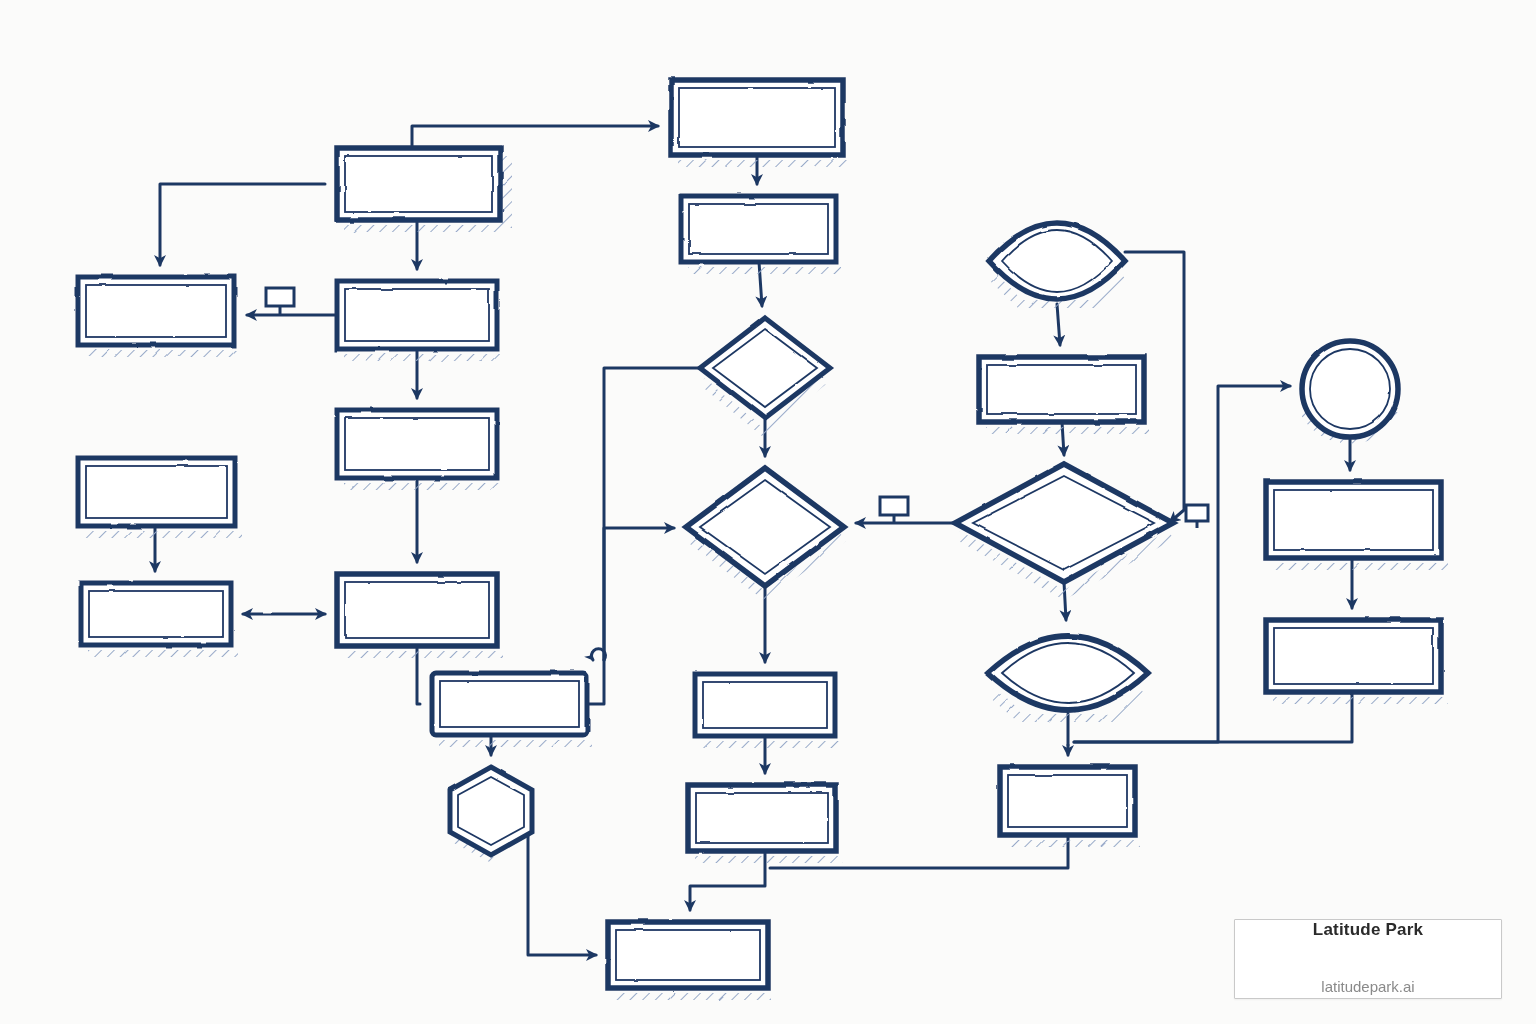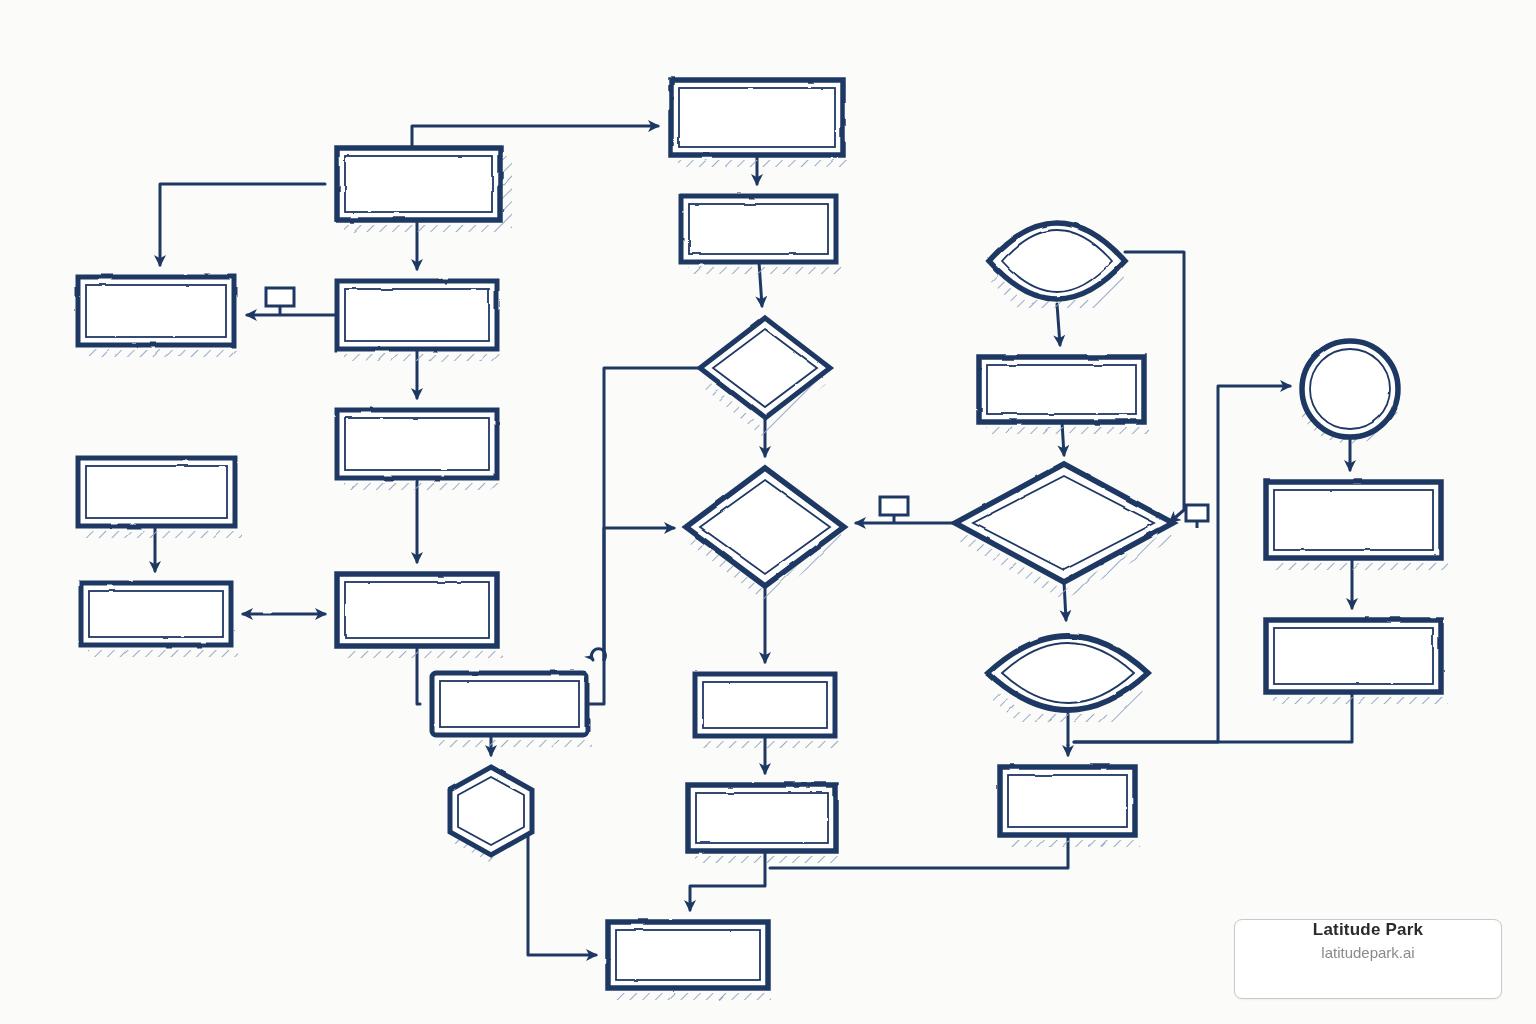--- a/index.html
+++ b/index.html
@@ -8,22 +8,22 @@
     background:#fbfbfa;
     font-family:"Liberation Sans", sans-serif;
     position:relative;
   }
   #paper{position:absolute;inset:0;}
   #paper svg{display:block;width:1536px;height:1024px;}
 
   
   .watermark{
     position:absolute;left:1234px;top:919px;width:266px;height:78px;
-    background:#ffffff;border:1px solid #c9c9c9;border-radius:8px;
-    display:flex;flex-direction:column;align-items:center;justify-content:flex-start;
+    background:#ffffff;border:1px solid #c9c9c9;border-radius:1px;
+    display:flex;flex-direction:column;align-items:center;justify-content:space-between;
     box-shadow:0 1px 2px rgba(0,0,0,.05);
   }
   .wm-title{font-size:17px;font-weight:bold;color:#2b2b2b;line-height:1.2;letter-spacing:.2px;}
   .wm-url{font-size:15px;color:#8a8a8a;line-height:1.45;margin-top:2px;}
 </style>
 </head>
 <body>
 
 <div id="paper">
 <svg viewBox="0 0 1536 1024" xmlns="http://www.w3.org/2000/svg">

